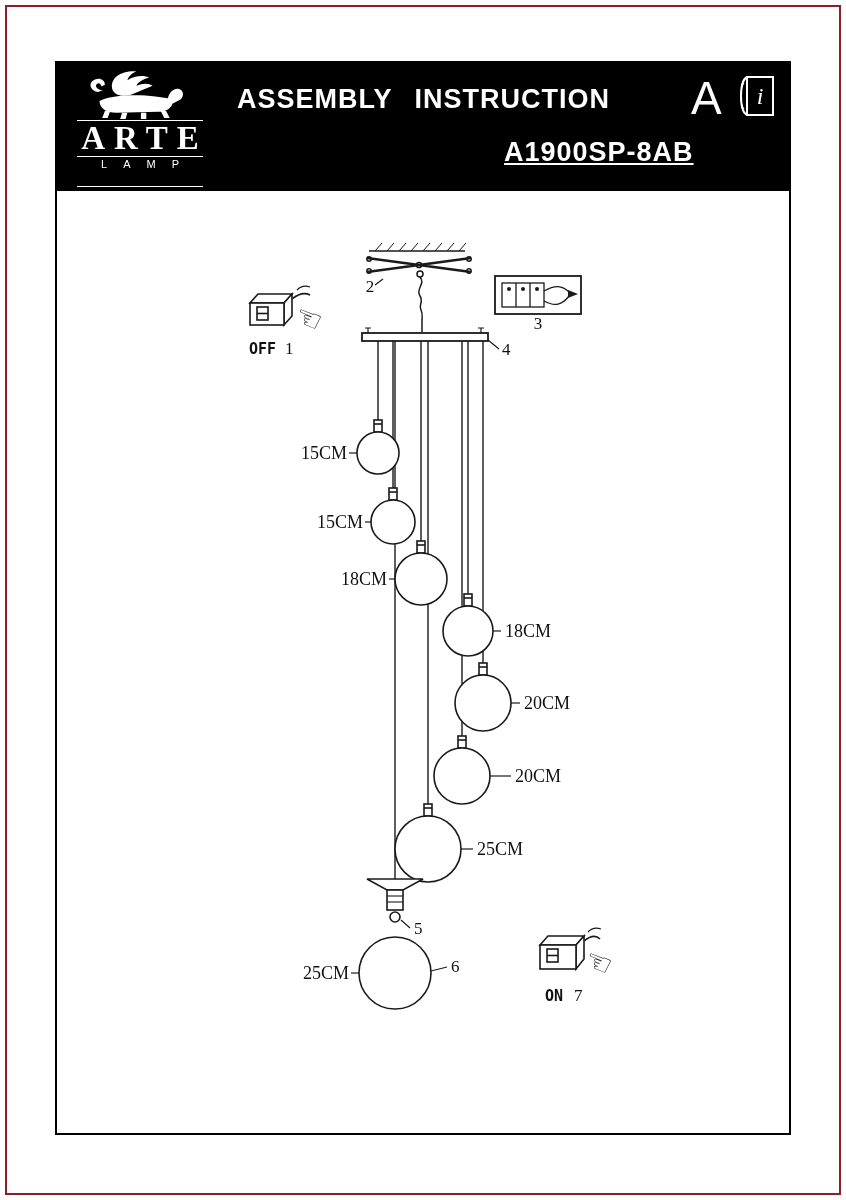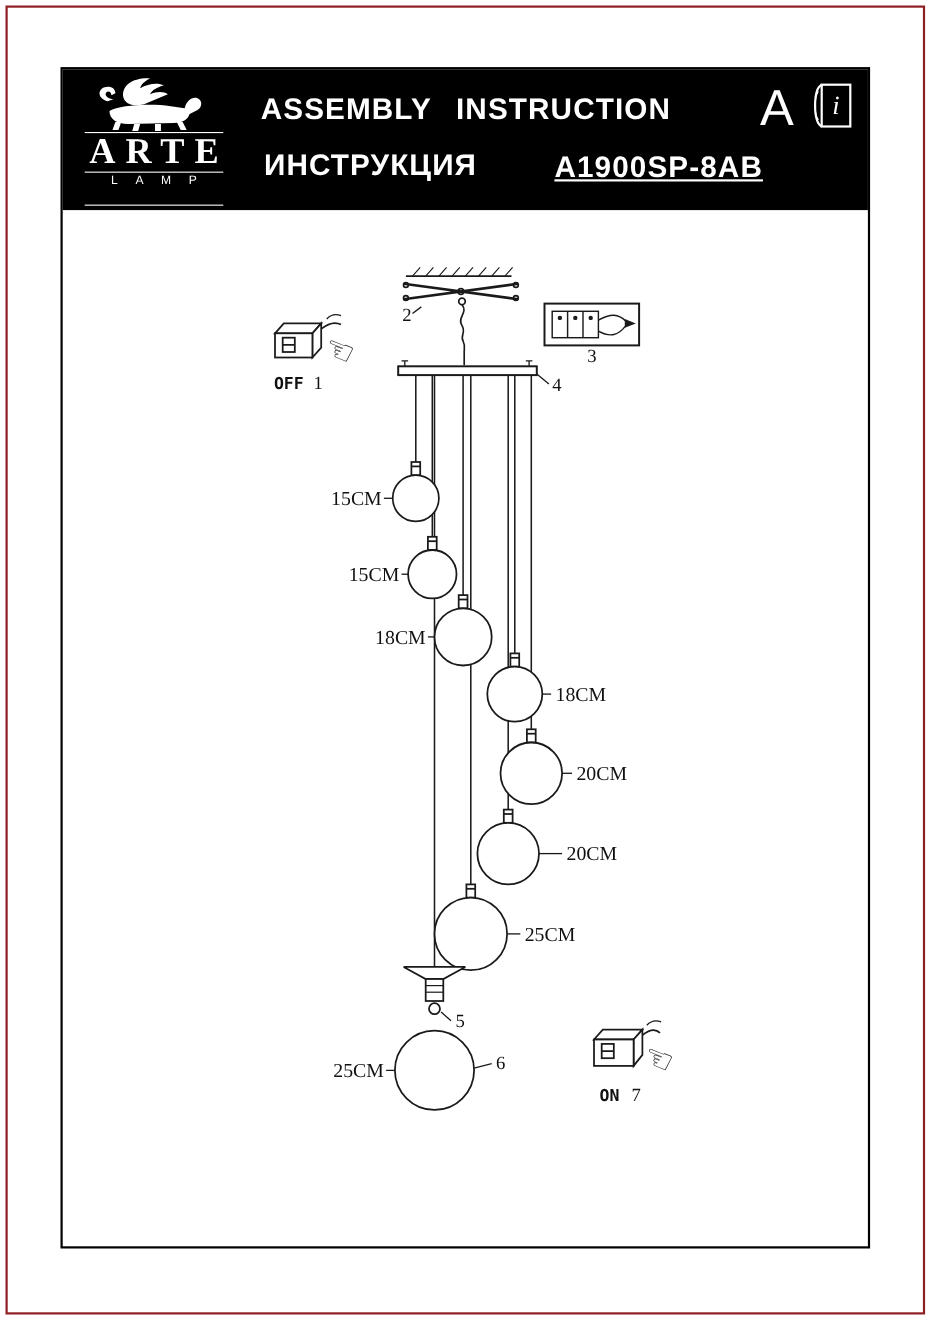--- a/index.html
+++ b/index.html
@@ -91,21 +91,20 @@
           </g>
         </svg>
         <div class="logo-rule"></div>
         <div class="brand-name">ARTE</div>
         <div class="logo-rule"></div>
         <div class="brand-sub">LAMP</div>
         <div class="logo-rule"></div>
       </div>
 
       <div class="title-en">ASSEMBLY  INSTRUCTION</div>
-      <div class="title-ru">ИНСТРУКЦИЯ</div>
       <div class="model">A1900SP-8AB</div>
       <div class="corner-letter">A</div>
 
       <div class="book">
         <svg viewBox="0 0 42 48" width="42" height="48" aria-hidden="true">
           <rect x="11" y="4" width="26" height="38" fill="none" stroke="#fff" stroke-width="2"></rect>
           <path d="M11,4 q-6,3 -6,19 q0,16 6,19" fill="none" stroke="#fff" stroke-width="2"></path>
           <path d="M8,10 q-3,4 -3,13 M8,36 q-3,-4 -3,-13" fill="none" stroke="#fff" stroke-width="1"></path>
           <text class="booki" x="24" y="31" text-anchor="middle">i</text>
         </svg>

